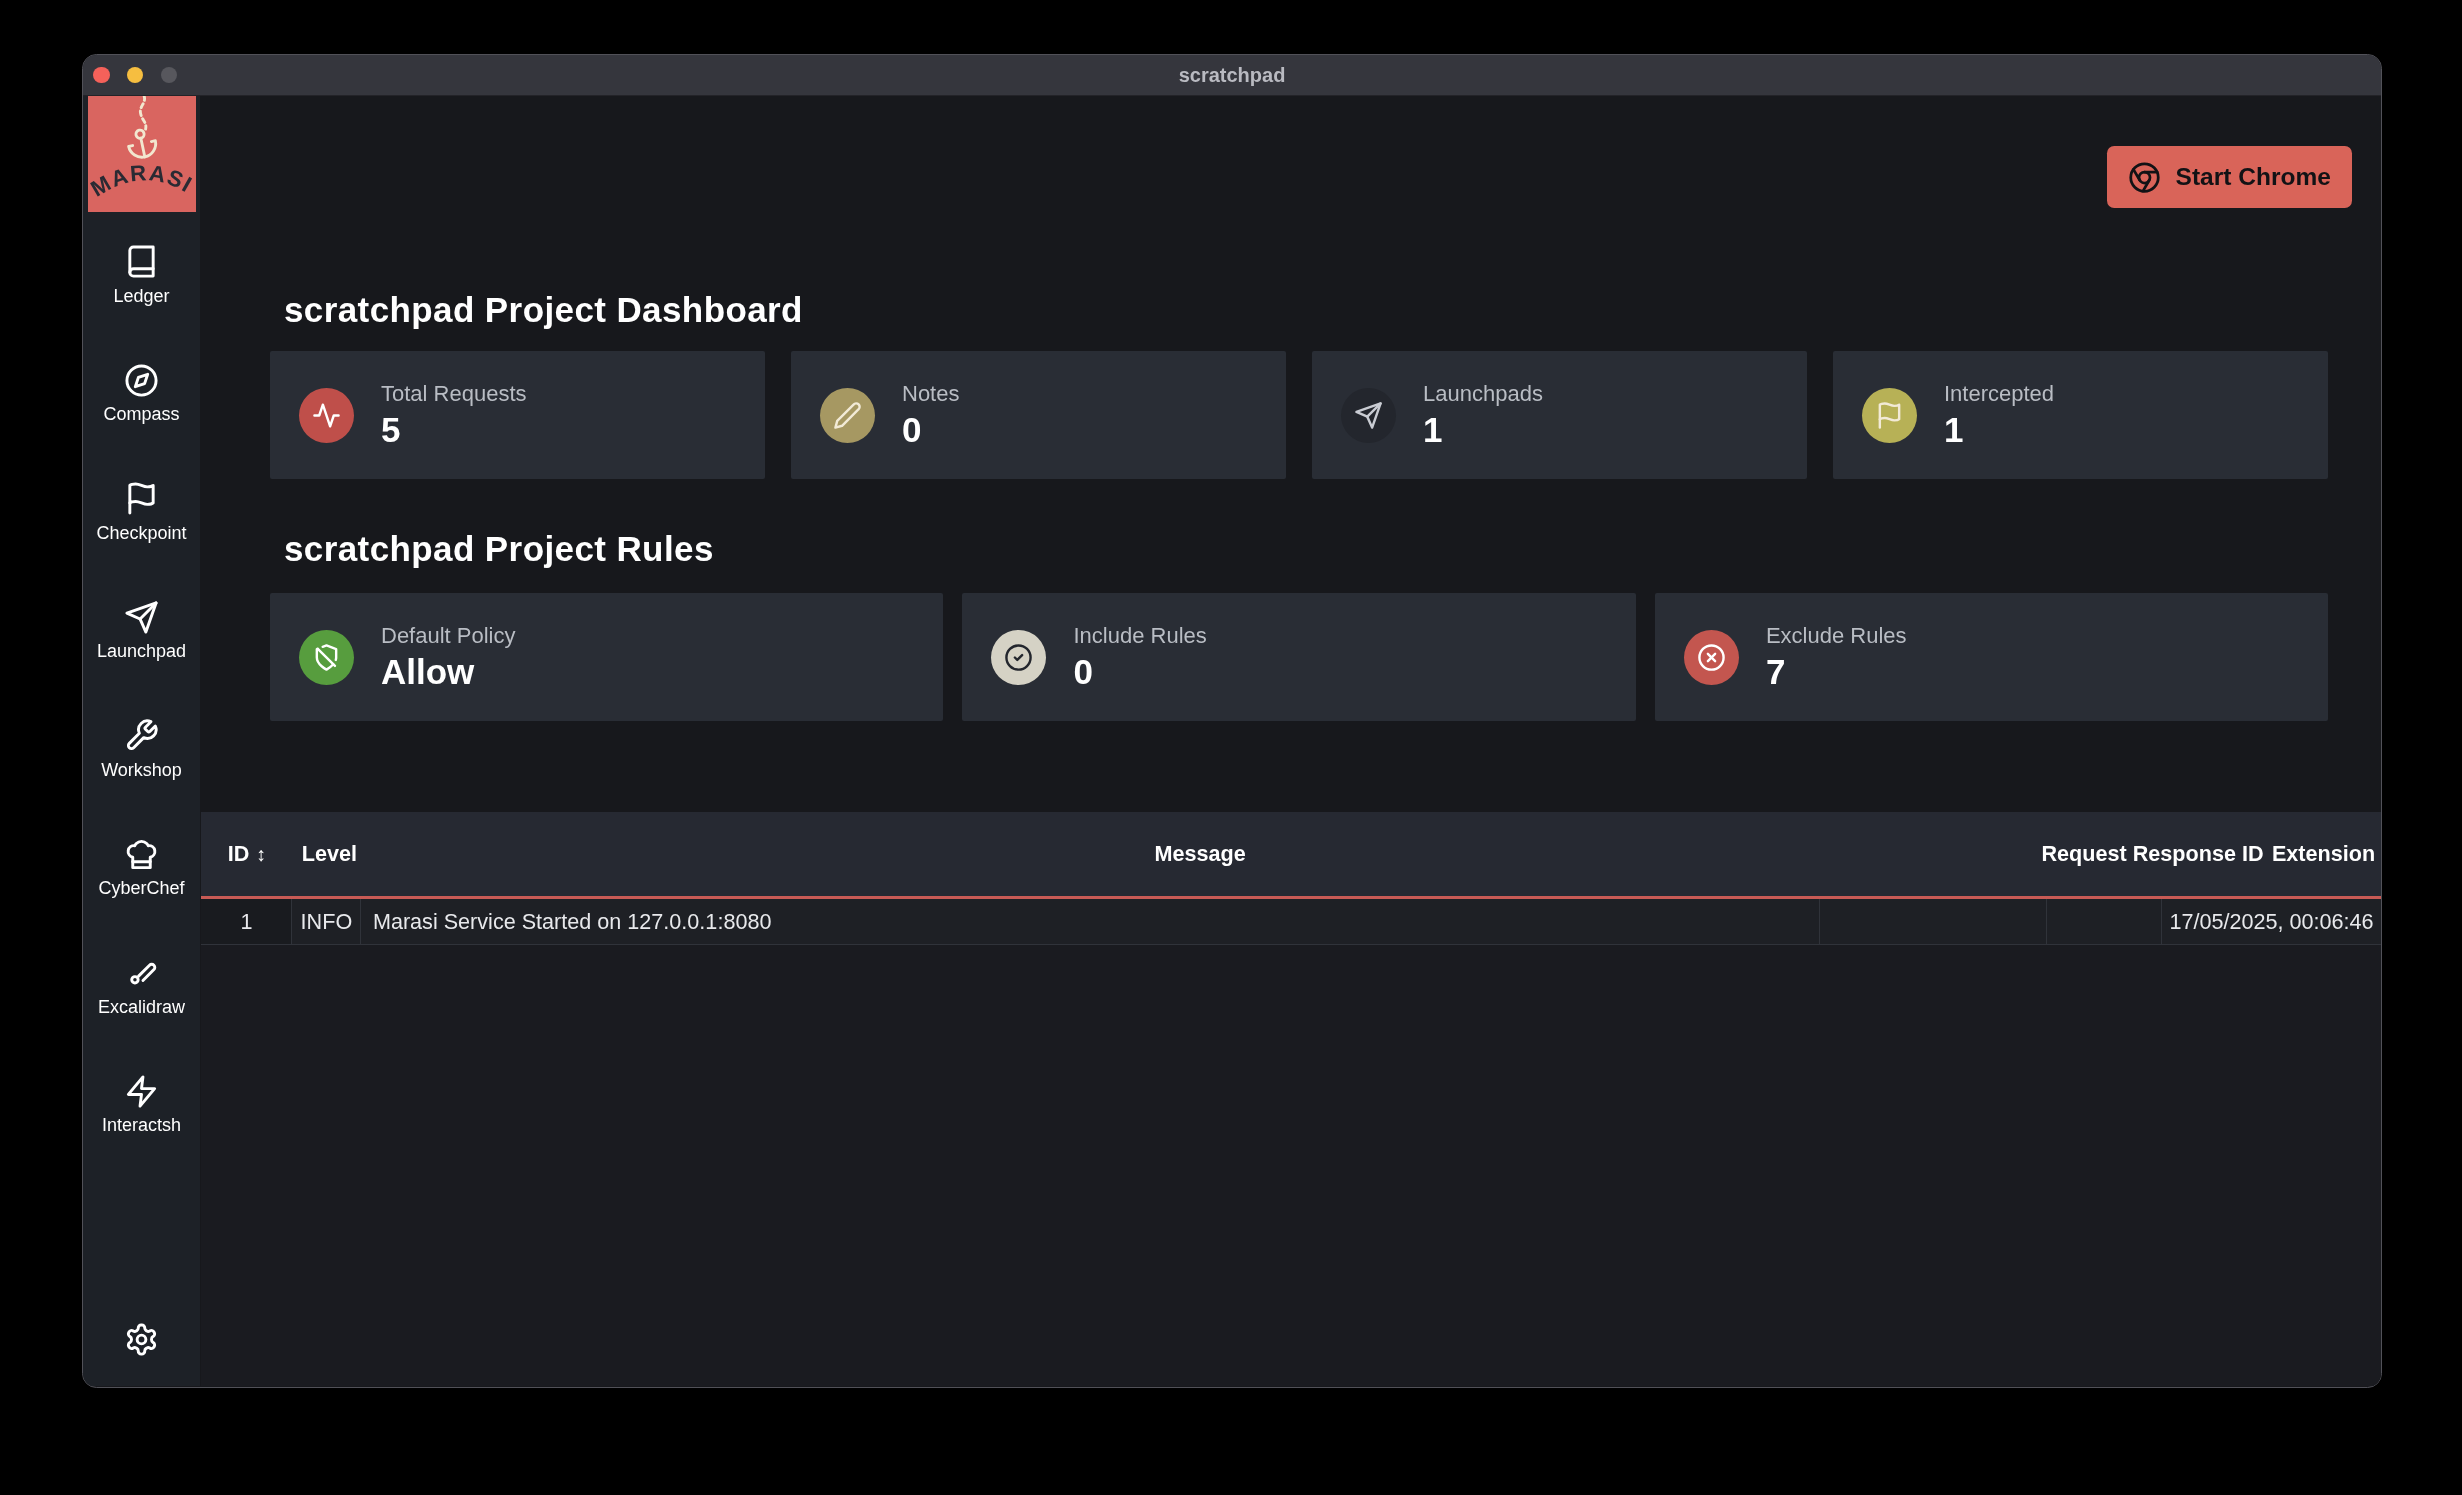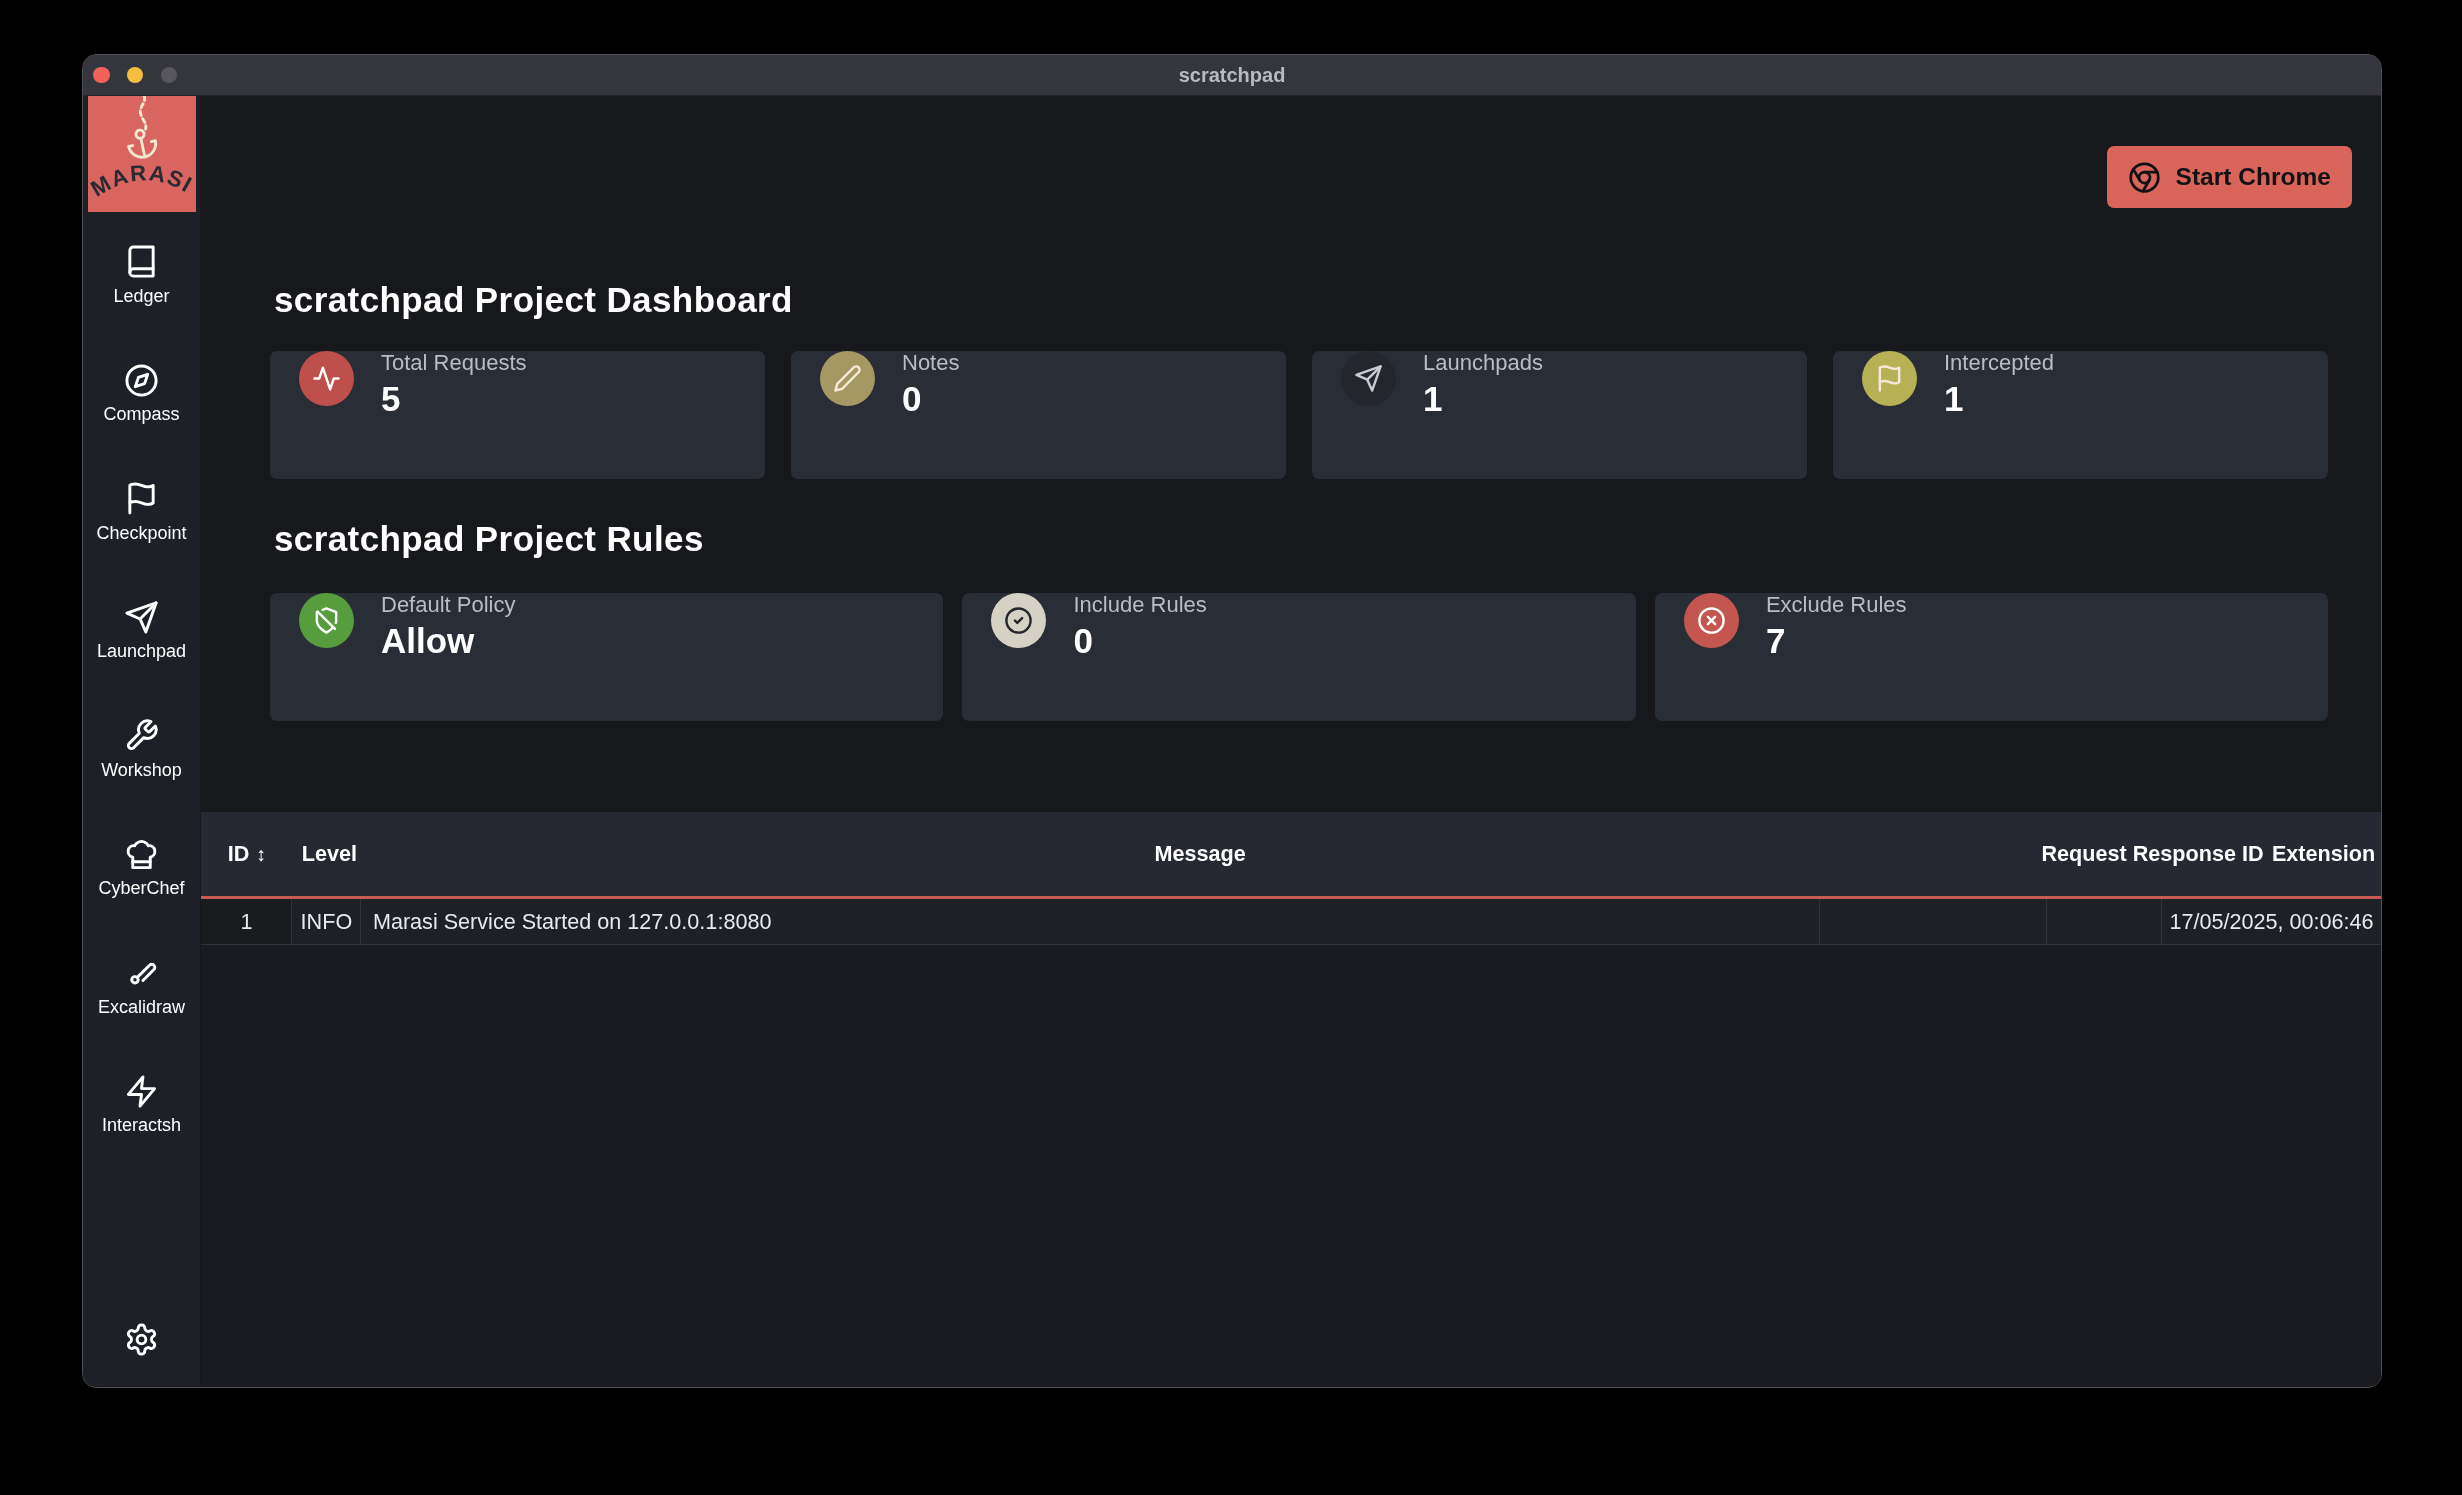--- a/index.html
+++ b/index.html
@@ -24,28 +24,28 @@
   .main{flex:1;position:relative;background:#17181c}
   
   .proxy{position:absolute;left:43px;top:50px;height:62px;background:#e9e9eb;border-radius:7.2px;display:flex;align-items:stretch;overflow:hidden}
   .proxy-addr{width:239px;display:flex;align-items:center;justify-content:center;gap:14.4px;font-size:24.5px;color:#1d1d22;box-sizing:border-box}
   .status-dot{width:16px;height:16px;border-radius:50%}
   .open-project{width:257px;display:flex;align-items:center;justify-content:center;gap:16px;font-size:24.5px;color:#1d1d22;border-left:1.4px solid #c7c7cc;box-sizing:border-box;cursor:pointer;background:transparent;border-top:none;border-right:none;border-bottom:none;font-family:inherit}
   .open-project svg{width:30px;height:30px}
   .start-chrome{position:absolute;top:50px;right:29px;width:245px;height:62px;border-radius:7.2px;display:flex;align-items:center;justify-content:center;gap:14.4px;font-size:24.5px;font-weight:600;color:#121215;border:none;cursor:pointer;font-family:inherit}
   .start-chrome svg{width:33px;height:33px}
   
-  .h1{position:absolute;left:70px;color:#fff;font-size:35px;font-weight:700;letter-spacing:0.4px;margin:4px}
+  .h1{position:absolute;left:70px;color:#fff;font-size:35px;font-weight:700;letter-spacing:0.4px;margin:14px}
   #h-dash{top:180px}
   #h-scope{top:419px}
   
   .cards{position:absolute;left:70px;right:53px;display:flex}
   #row-stats{top:255px;gap:26px}
   #row-scope{top:497px;gap:19.4px}
-  .card{flex:1;height:128px;background:#292d35;border-radius:7px;display:flex;padding-left:29px;box-sizing:border-box;gap:27px}
+  .card{flex:1;height:128px;background:#292d35;border-radius:2px;display:flex;align-items:center;padding-left:29px;box-sizing:border-box;gap:27px}
   .circle{width:55px;height:55px;border-radius:50%;display:flex;align-items:center;justify-content:center;flex-shrink:0}
   .circle svg{width:29px;height:29px;display:block}
   .glyph-light{color:#fff}.glyph-cream{color:#f2ead6}.glyph-dark{color:#23262d}.glyph-gray{color:#c9ccd3}
   .card-label{font-size:22px;color:#b9bdc4;line-height:1.1}
   .card-value{font-size:35px;font-weight:700;color:#fff;margin-top:5.8px;line-height:1.05}
   
   .logtable{position:absolute;left:1.4px;right:0;top:716px;bottom:0;background:#1a1b20;display:flex;flex-direction:column}
   .thead{height:84px;border-bottom:3.6px solid #c85a55;background:#262932;display:flex;align-items:center;flex-shrink:0}
   .th{font-size:21.6px;font-weight:700;color:#fff;display:flex;align-items:center;height:100%;box-sizing:border-box;cursor:pointer}
   .trow{height:45px;background:#1e2025;border-bottom:1.4px solid #30333a;display:flex;align-items:stretch;flex-shrink:0;cursor:pointer}

